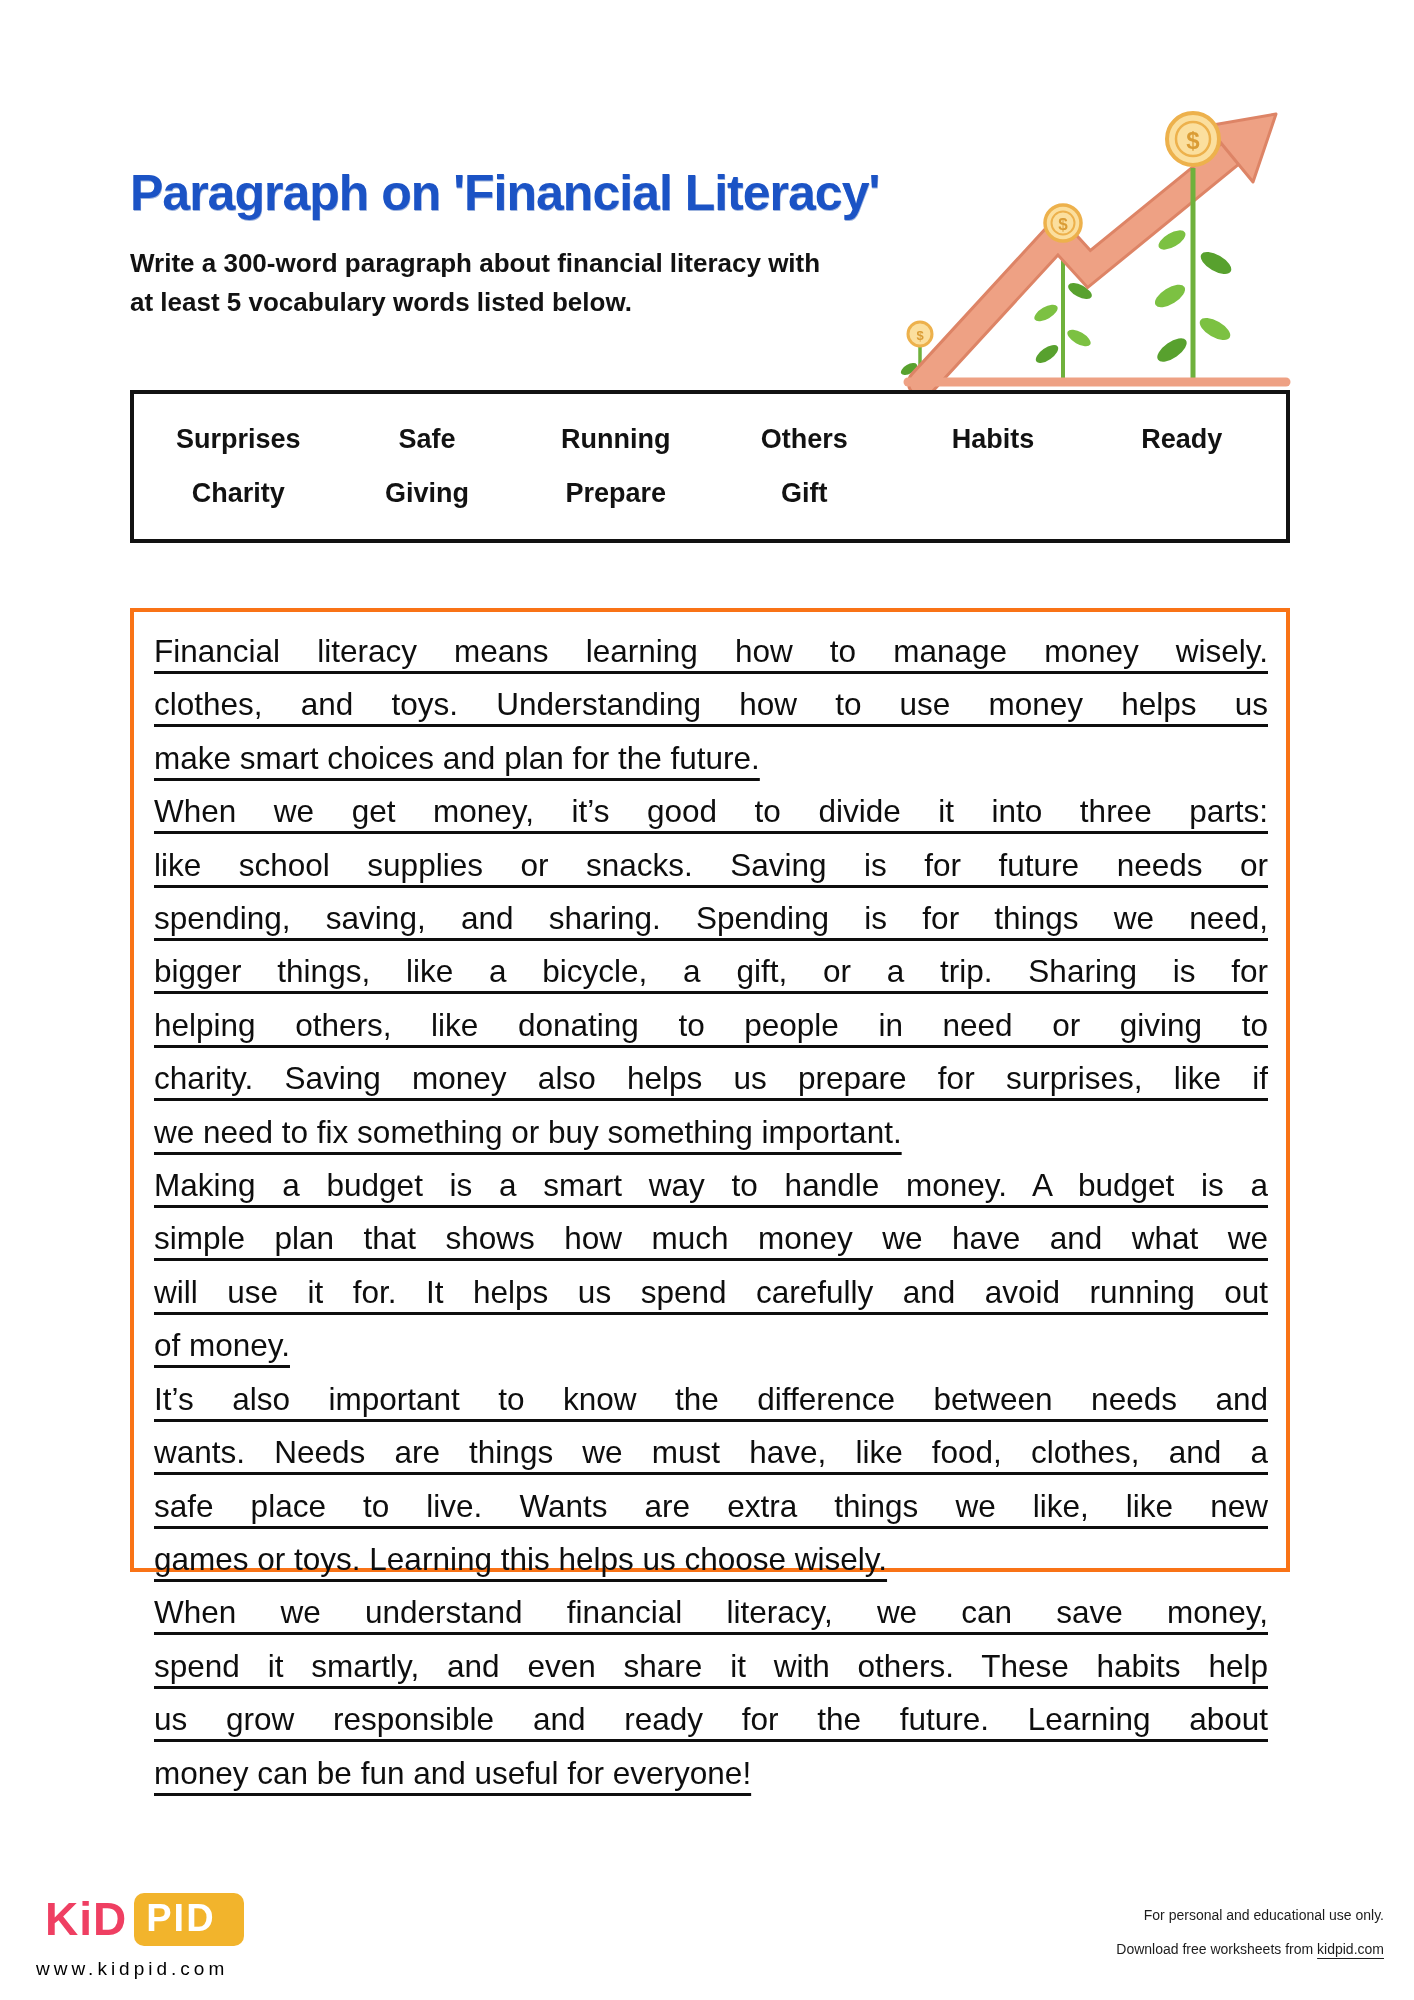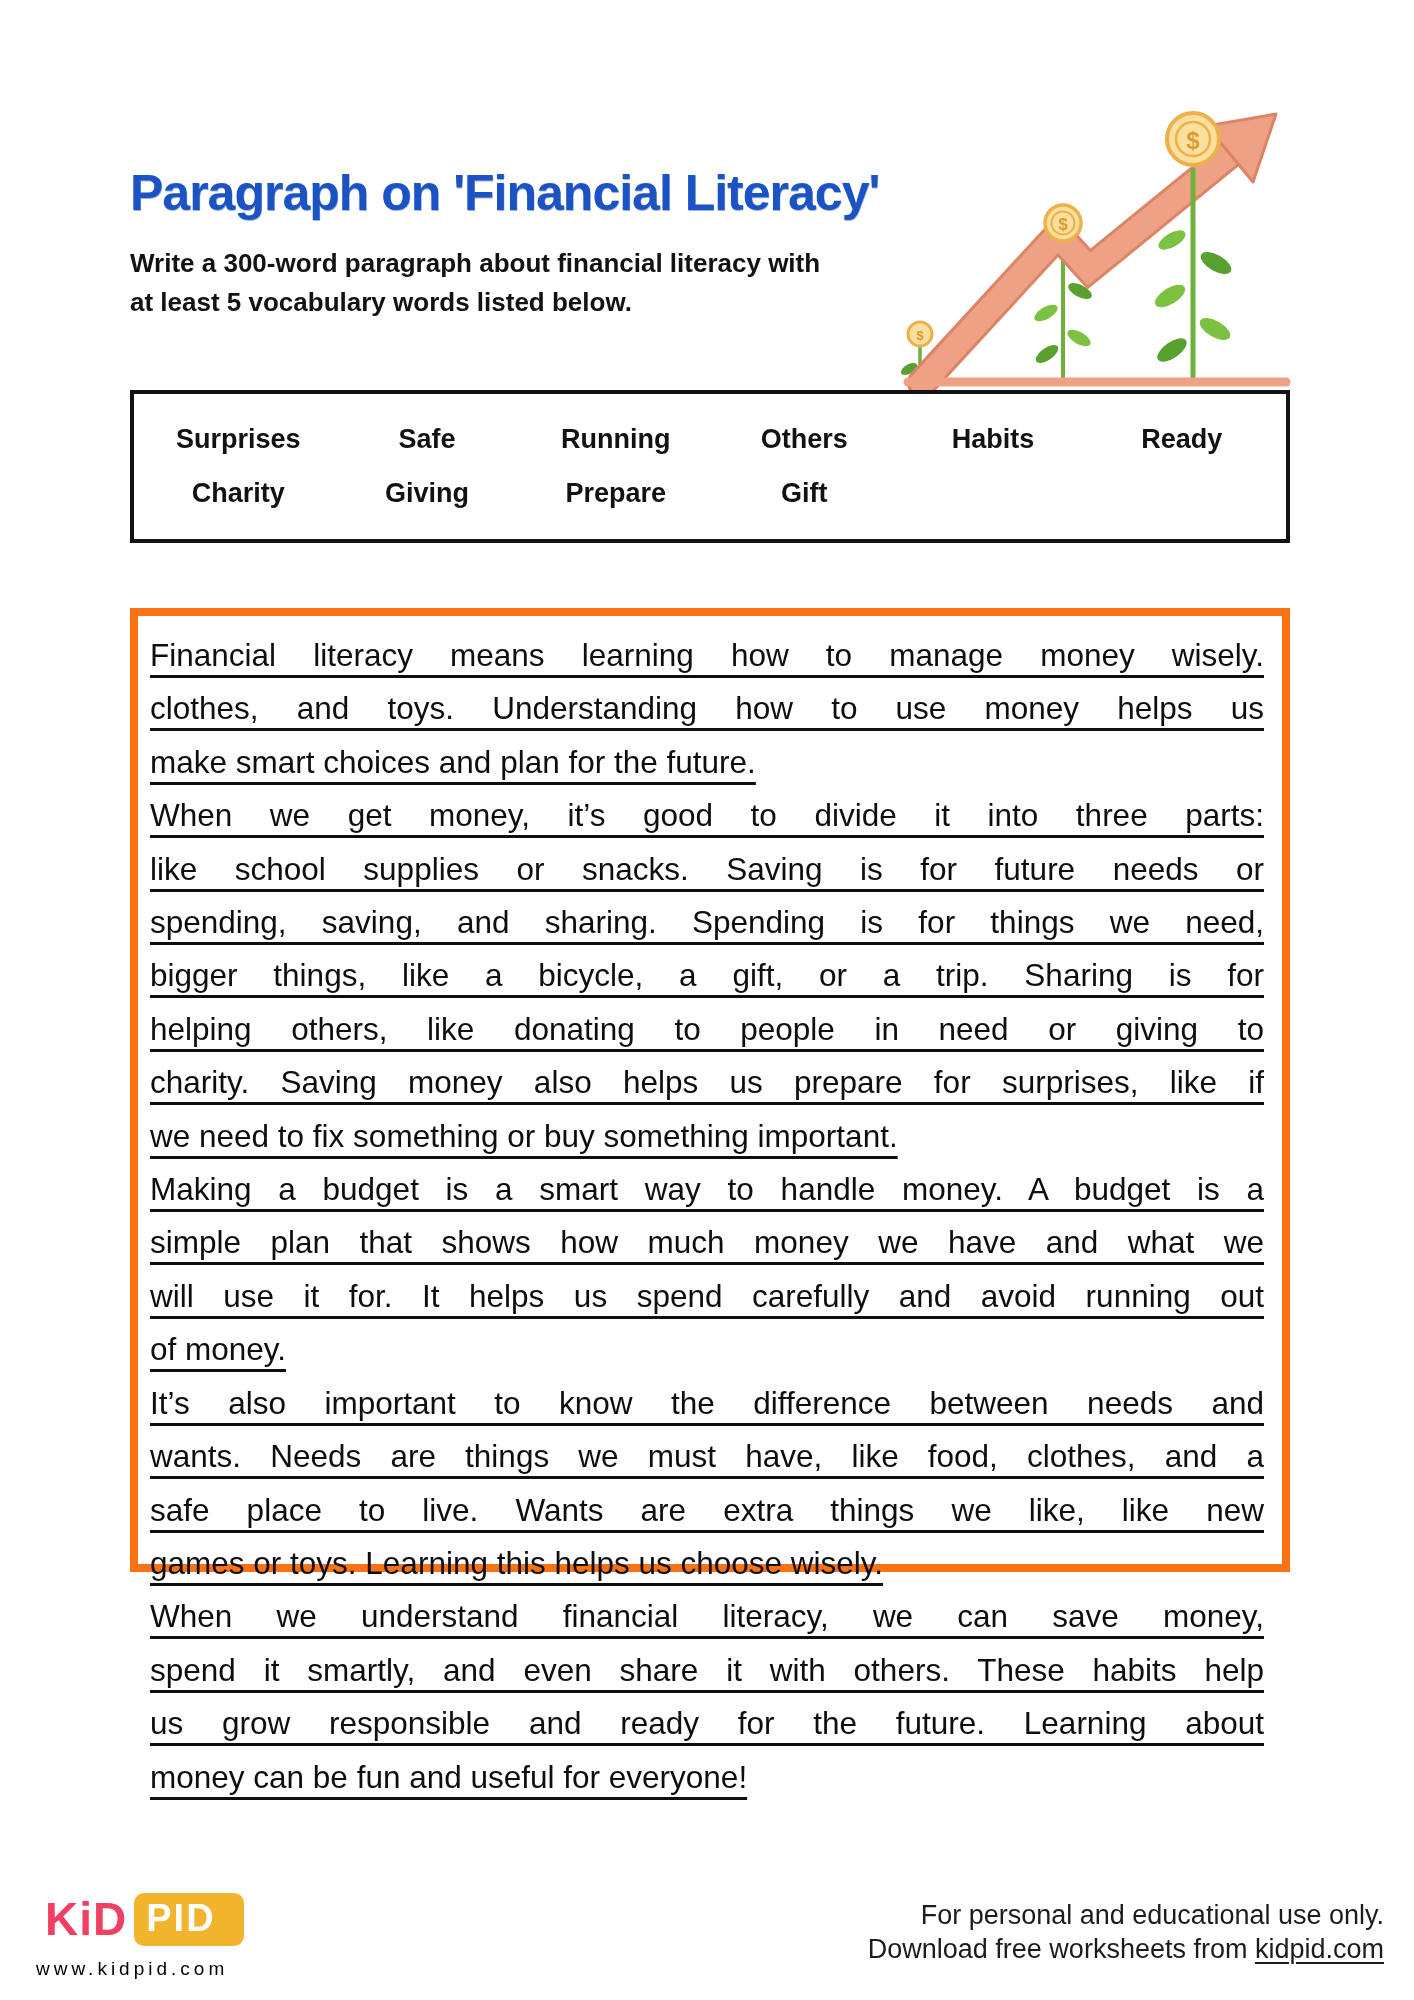--- a/index.html
+++ b/index.html
@@ -18,37 +18,37 @@
   .illus { position: absolute; left: 900px; top: 92px; width: 395px; height: 299px; }
 
   
   .vocab-box { position: absolute; left: 130px; top: 390px; width: 1160px; height: 153px;
     border: 4px solid #121212; display: grid; grid-template-columns: repeat(6, 1fr);
     align-content: space-evenly; padding: 8px 10px; background: #fff; }
   .vocab-word { text-align: center; font-size: 27px; font-weight: 700; color: #121212; }
 
   
   .essay-box { position: absolute; left: 130px; top: 608px; width: 1160px; height: 964px;
-    border: 8px solid #f97316; padding: 13px 18px 0 12px; background: #fff; }
+    border: 4px solid #f97316; padding: 13px 18px 0 20px; background: #fff; }
   .essay-line { font-size: 31.5px; line-height: 53.4px; color: #0e0e0e;
     text-align: justify; text-align-last: justify;
     text-decoration: underline; text-decoration-thickness: 3px;
     text-underline-offset: 9px; text-decoration-skip-ink: none;
     white-space: nowrap; overflow: hidden; }
   .essay-line.p-end { text-align-last: left; }
 
   
   .logo { position: absolute; left: 45px; top: 1892px; display: flex; align-items: center; }
   .logo-kid { font-size: 46px; font-weight: 700; color: #ef3f62; letter-spacing: 1px; }
   .logo-pid { margin-left: 7px; background: #f2b42c; color: #ffffff; font-size: 38px;
     font-weight: 700; padding: 4px 28px 6px 12px; border-radius: 10px; letter-spacing: 2px; }
   .site-url { position: absolute; left: 36px; top: 1958px; font-size: 19px;
     letter-spacing: 4px; color: #000000; text-decoration: none; }
   .footer-note { position: absolute; right: 30px; top: 1898px; text-align: right;
-    font-size: 27px; color: #1c1c1c; line-height: 34px; font-weight: 400; }
+    font-size: 14px; color: #1c1c1c; line-height: 34px; font-weight: 400; }
   .footer-note .link { text-decoration: underline; text-underline-offset: 4px; color: #1c1c1c; }
 </style>
 </head>
 <body>
 
 <div class="page">
 
   <h1 class="title">Paragraph on 'Financial Literacy'</h1>
   <div class="subtitle">
     <div>Write a 300-word paragraph about financial literacy with</div>

